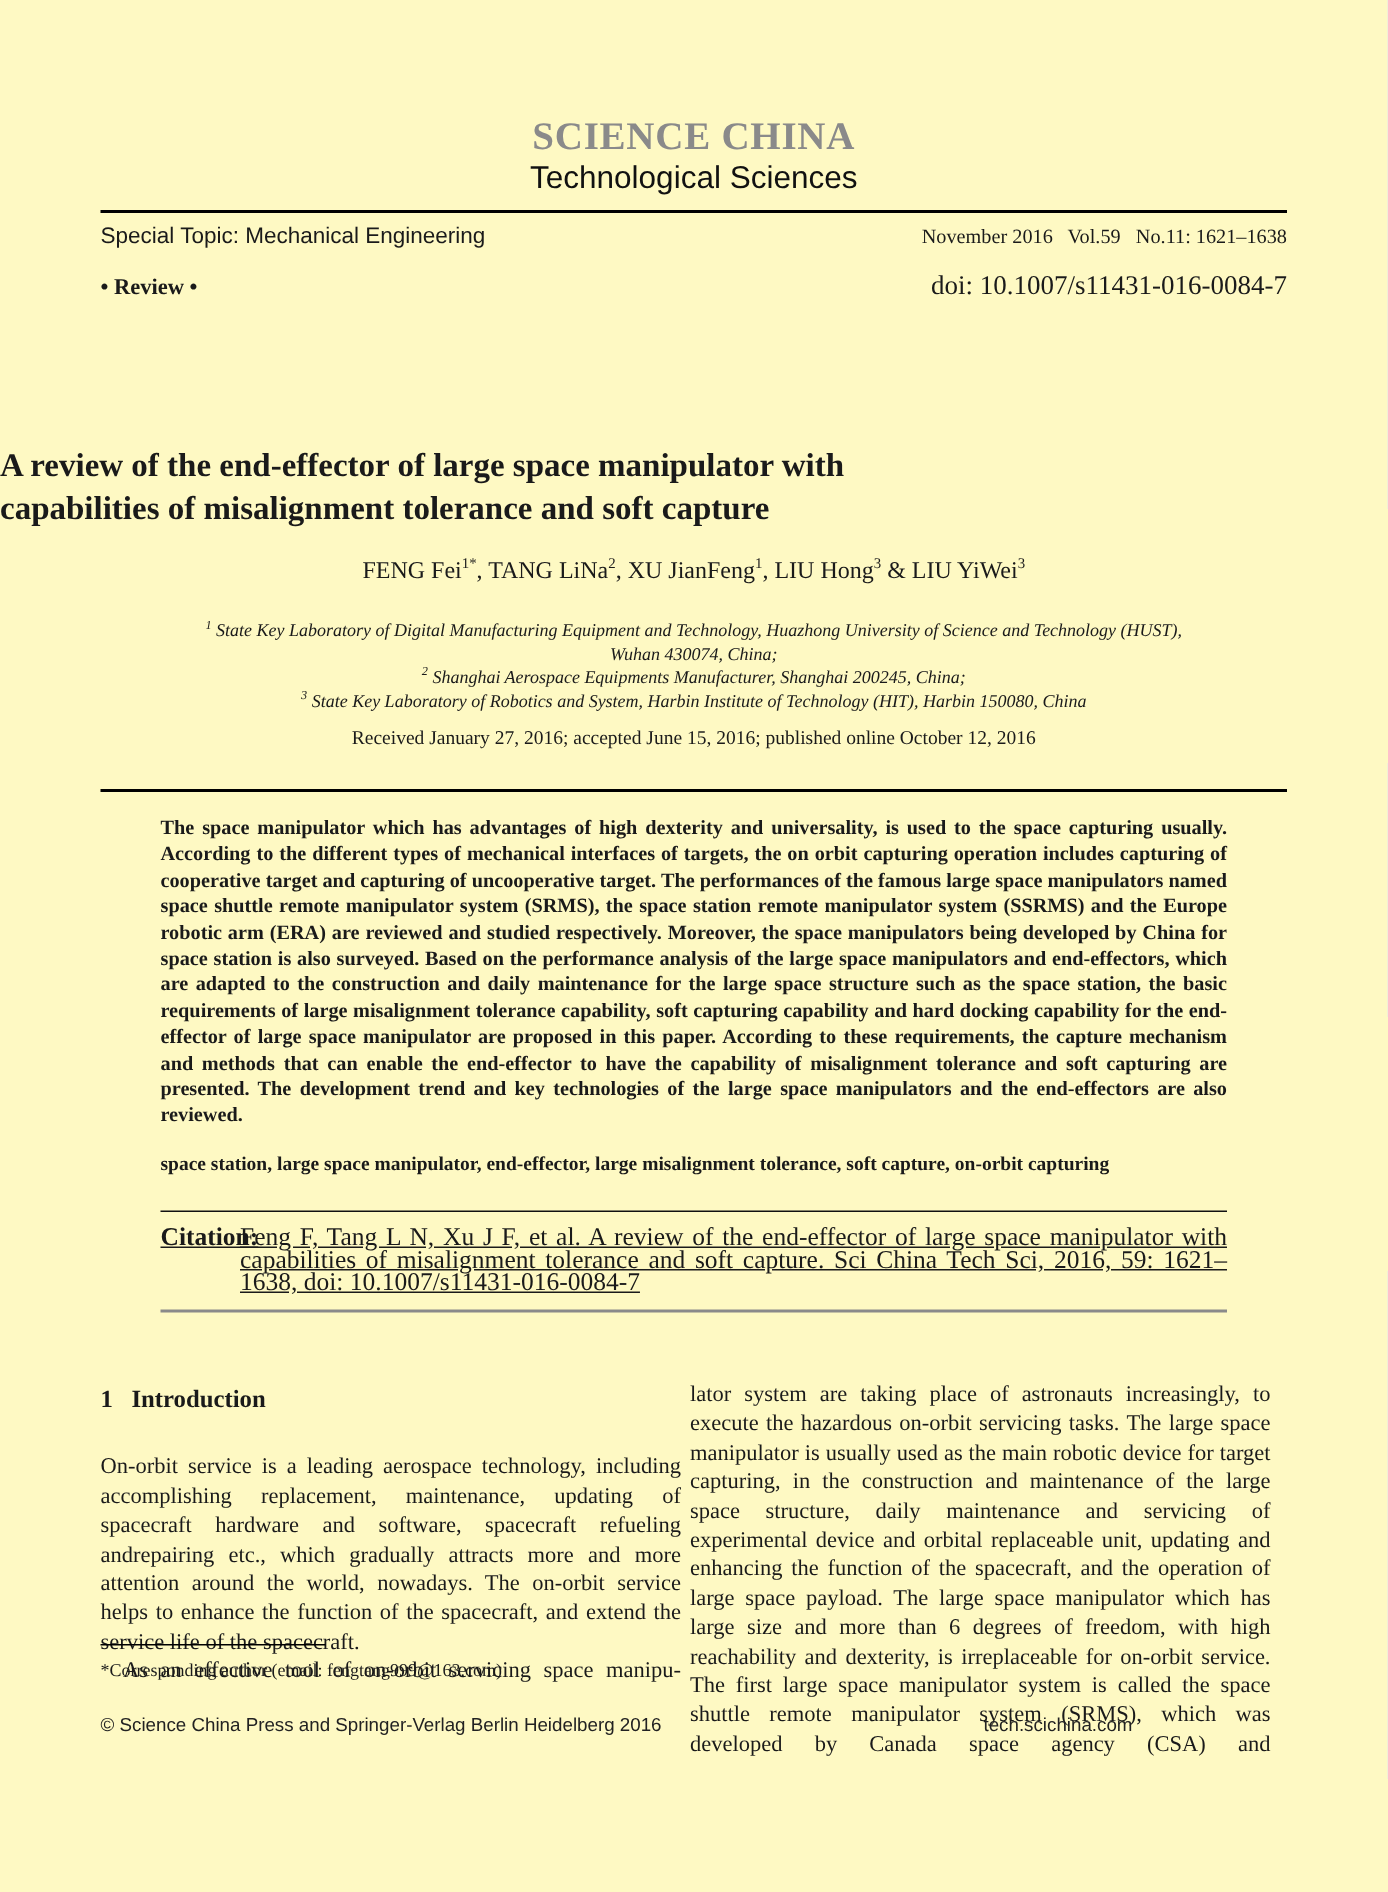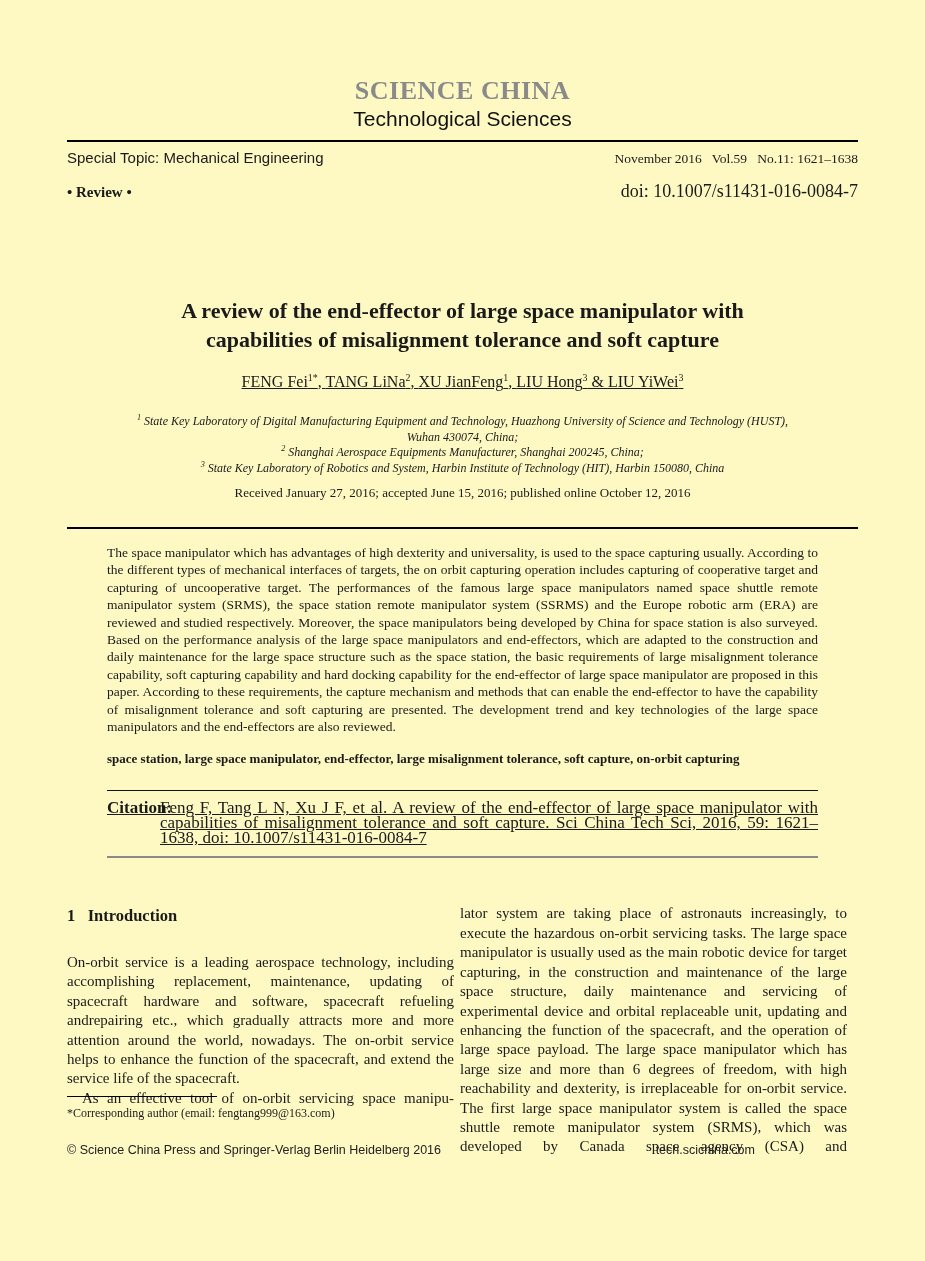--- a/index.html
+++ b/index.html
@@ -35,48 +35,47 @@
     margin:7px 67px 0;
   }
   .meta-row2 { margin-top:14px; }
   .meta-topic { font-family:"Liberation Sans", sans-serif; font-size:15px; }
   .meta-issue { font-size:13.5px; white-space:pre; }
   .meta-review { font-weight:bold; font-size:15px; }
   .meta-doi { font-size:18px; }
   
   .title {
     margin-top:94px;
-    text-align:center;
     font-weight:bold;
     font-size:22px;
     line-height:29px;
   }
   .authors {
     margin-top:19px;
     text-align:center;
     font-size:16px;
-    text-decoration:underline;
   }
   .authors sup { font-size:62%; line-height:0; }
   .affils {
     margin:23px 67px 0;
     text-align:center;
     font-style:italic;
     font-size:12px;
     line-height:15.5px;
   }
   .affils sup { font-size:68%; line-height:0; }
   .received { margin-top:9px; text-align:center; font-size:13px; }
   
   .abstract-rule { margin:26px 67px 0; border-top:2px solid #000; }
   .abstract {
     margin:15px 107px 0;
     font-size:13.5px;
     line-height:17.4px;
     text-align:justify;
+    font-weight:bold;
   }
   .keywords {
     margin:16px 107px 0;
     font-weight:bold;
     font-size:13px;
     white-space:nowrap;
   }
   .citation-block {
     margin:23px 107px 0;
     border-top:1px solid #111;

